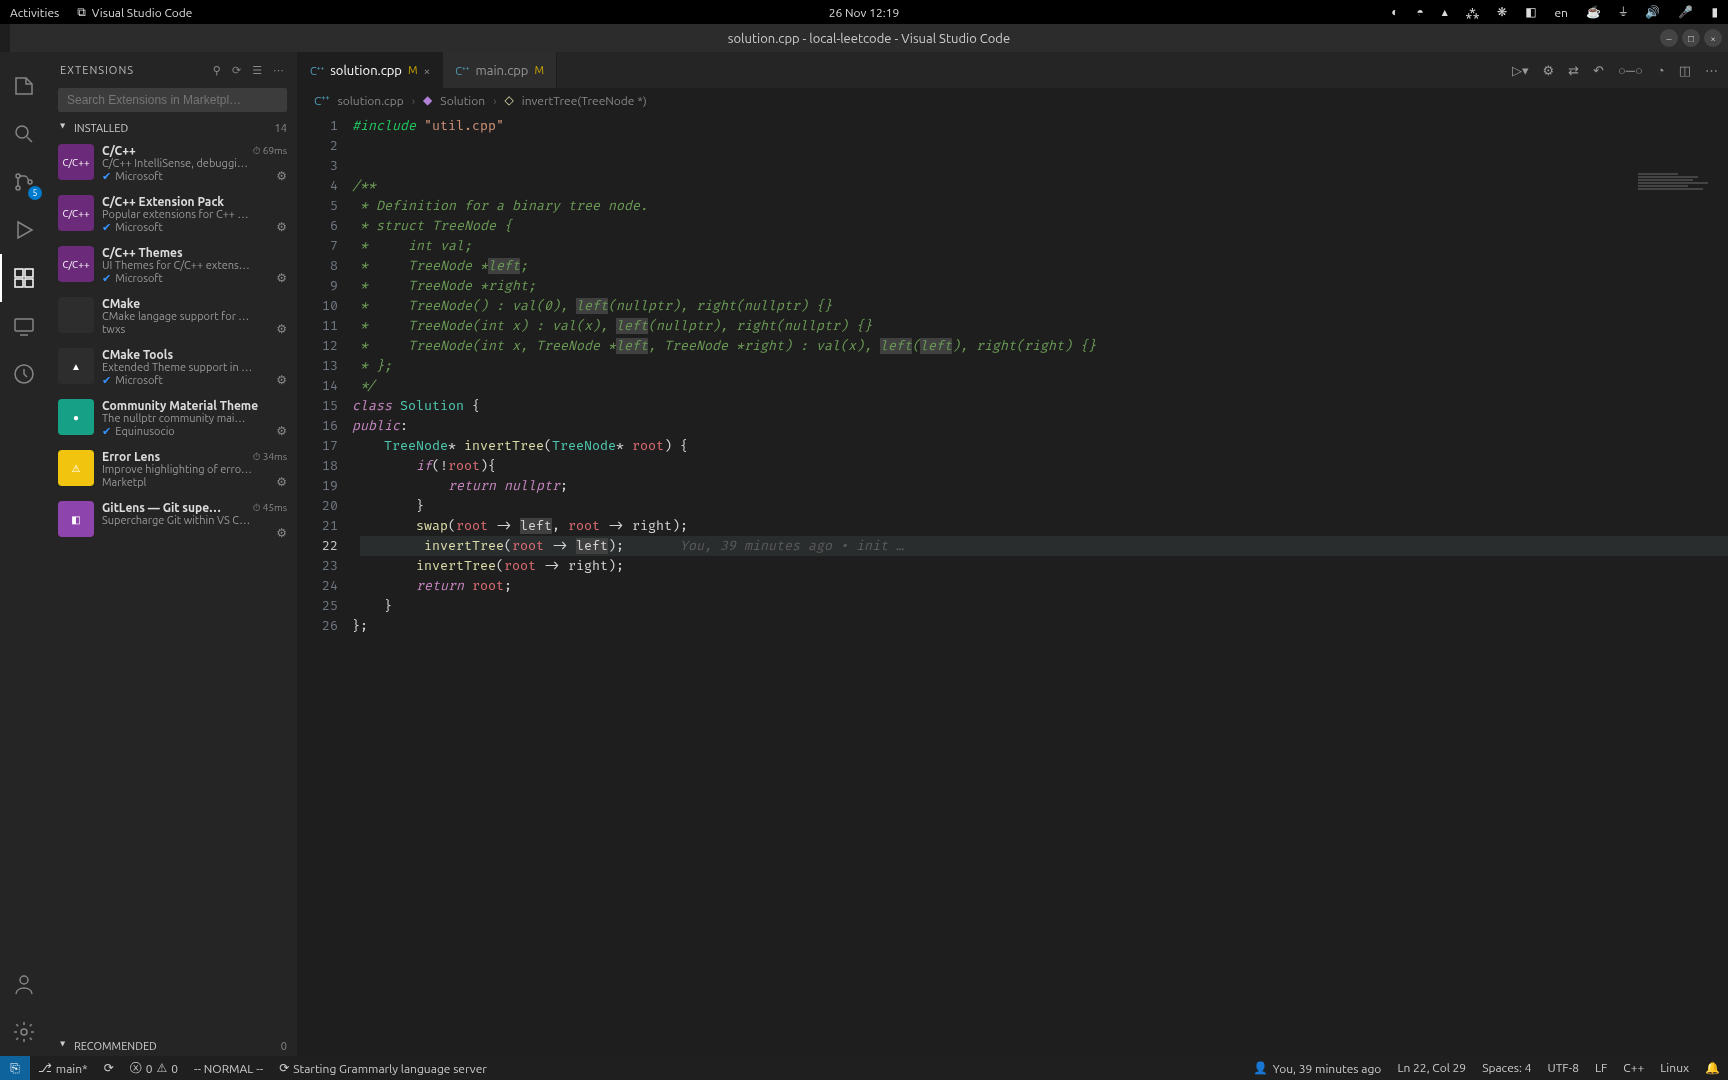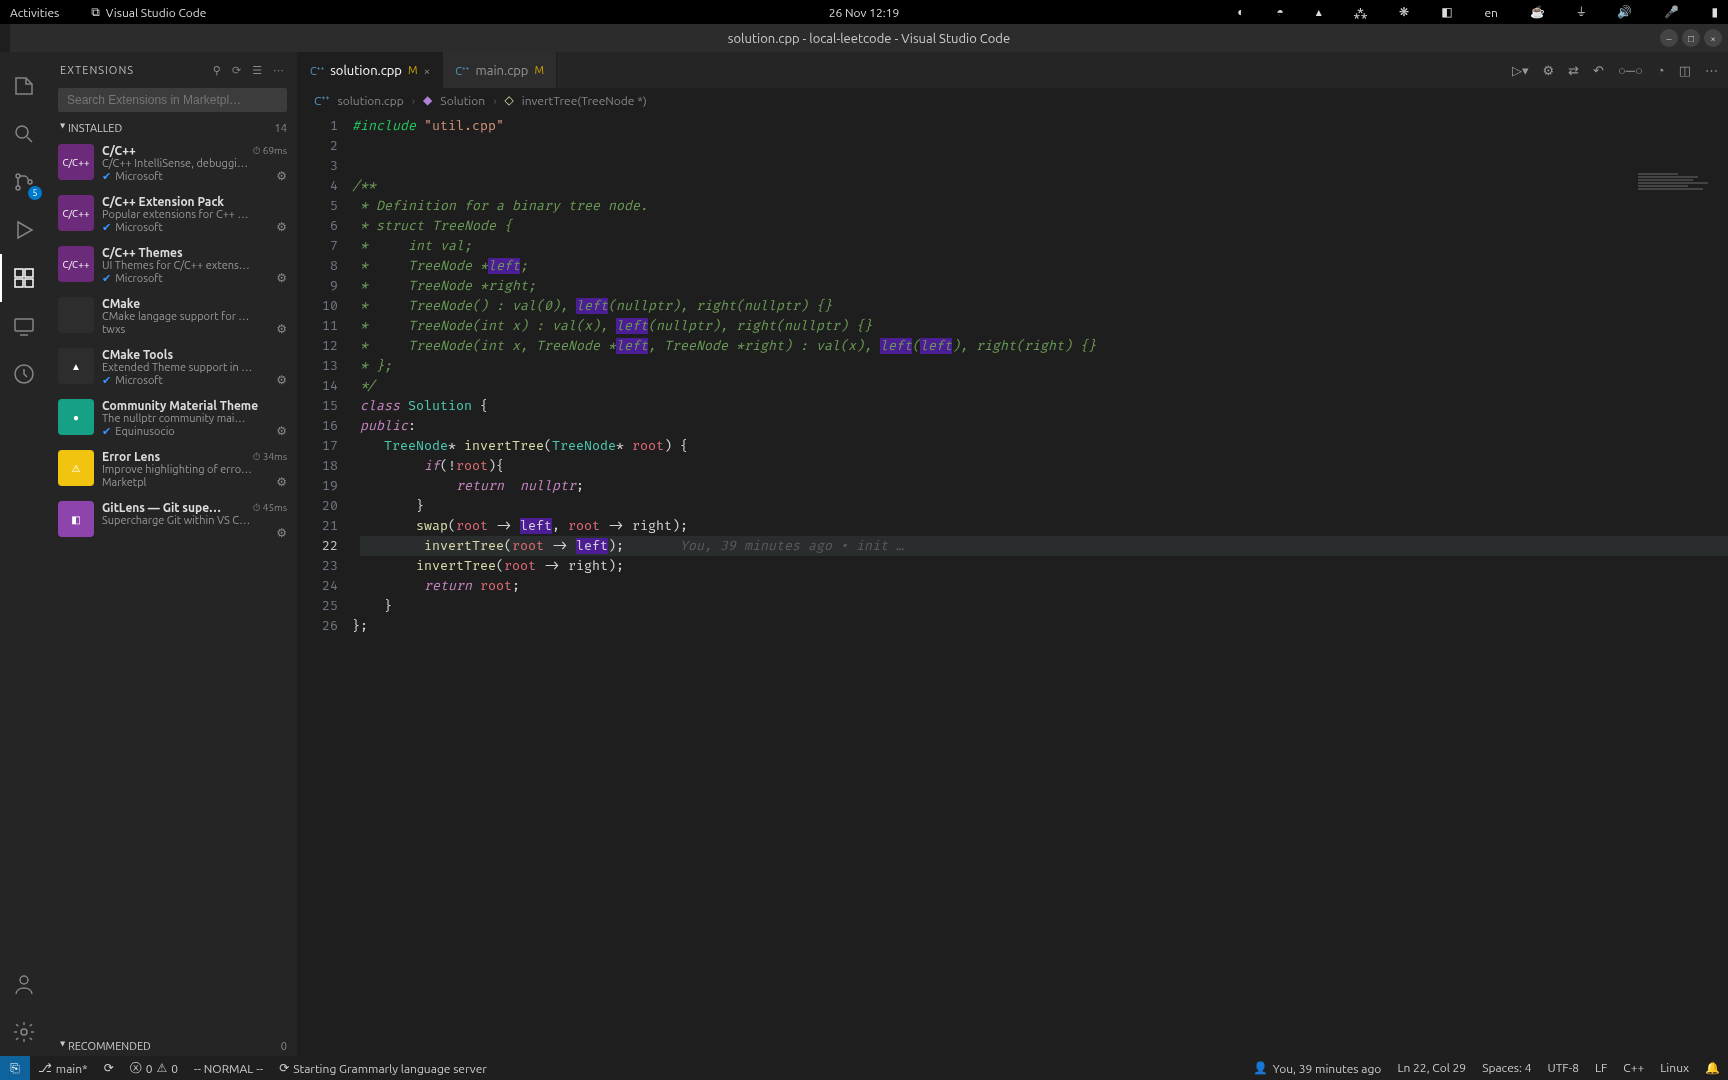--- a/index.html
+++ b/index.html
@@ -17,21 +17,21 @@
 .gnome-bar {
   height: 24px;
   background: #000;
   color: #ddd;
   display: flex;
   align-items: center;
   justify-content: space-between;
   padding: 0 10px;
   font-size: 12px;
 }
-.gnome-bar .left, .gnome-bar .right { display: flex; gap: 32px; align-items: center; }
+.gnome-bar .left, .gnome-bar .right { display: flex; gap: 18px; align-items: center; }
 .gnome-bar .center { position: absolute; left: 50%; transform: translateX(-50%); text-align: right; }
 .gnome-bar .app-menu { display: flex; align-items:center; gap:6px; }
 
 
 .title-bar {
   height: 28px;
   background: #2c2c2c;
   display: flex;
   align-items: center;
   justify-content: center;
@@ -92,21 +92,21 @@
   color:#bbb; font-size:11px; letter-spacing:1px; justify-content:space-between;
 }
 .sidebar-header .actions { display:flex; gap:10px; color:#888;}
 .search-box {
   margin: 0 10px 6px 10px; padding: 4px 8px;
   background:#3c3c3c; border:1px solid #3c3c3c; color:#888;
   font-size:12px; border-radius:2px;
 }
 .section-title {
   padding: 4px 10px; font-size:11px; color:#ccc; display:flex; align-items:center;
-  cursor:pointer;
+  gap:6px; cursor:pointer;
 }
 .section-title .count { margin-left:auto; color:#888; }
 .chev { width:10px; display:inline-block; transform:rotate(90deg); font-size:10px;}
 .ext-list { overflow-y:auto; flex:1; }
 .ext-item {
   padding: 6px 10px; display:flex; gap:8px;
 }
 .ext-icon {
   width:36px; height:36px; background:#333; border-radius:4px;
   display:flex; align-items:center; justify-content:center; font-size:10px; color:#fff;
@@ -153,29 +153,29 @@
 .gutter .ln { height:20px; }
 .gutter .ln.active { color:#c6c6c6; }
 .code {
   flex:1; font-family:"Fira Code","Consolas",monospace; font-size:13px;
   line-height:20px; padding-top:4px; white-space:pre; color:#d4d4d4;
 }
 .code .line { height:20px; }
 .code .line.active { background:#2a2d2e;margin-left:8px; }
 
 
-.c-keyword { color:#c586c0; font-style:italic;margin-left:8px; }
+.c-keyword { color:#c586c0; font-style:italic; }
 .c-include { color:#22c55e; font-style:italic; }
 .c-string { color:#ce9178; }
 .c-comment { color:#6a9955; font-style:italic; }
 .c-type { color:#4ec9b0; }
 .c-func { color:#dcdcaa; }
 .c-param { color:#e06c75; }
 .c-blame { color:#5a5a5a; font-style:italic; }
-.c-hl { background:#4c1d95; }
+.c-hl { background:#404040; }
 
 .minimap {
   position:absolute; top:60px; right:0; width:100px; height:600px;
   background:transparent;
 }
 .minimap .mm-line { height:2px; margin:1px 10px; background:#444; }
 
 
 .status-bar {
   height:24px; background:#1f1f1f; display:flex; align-items:center;

